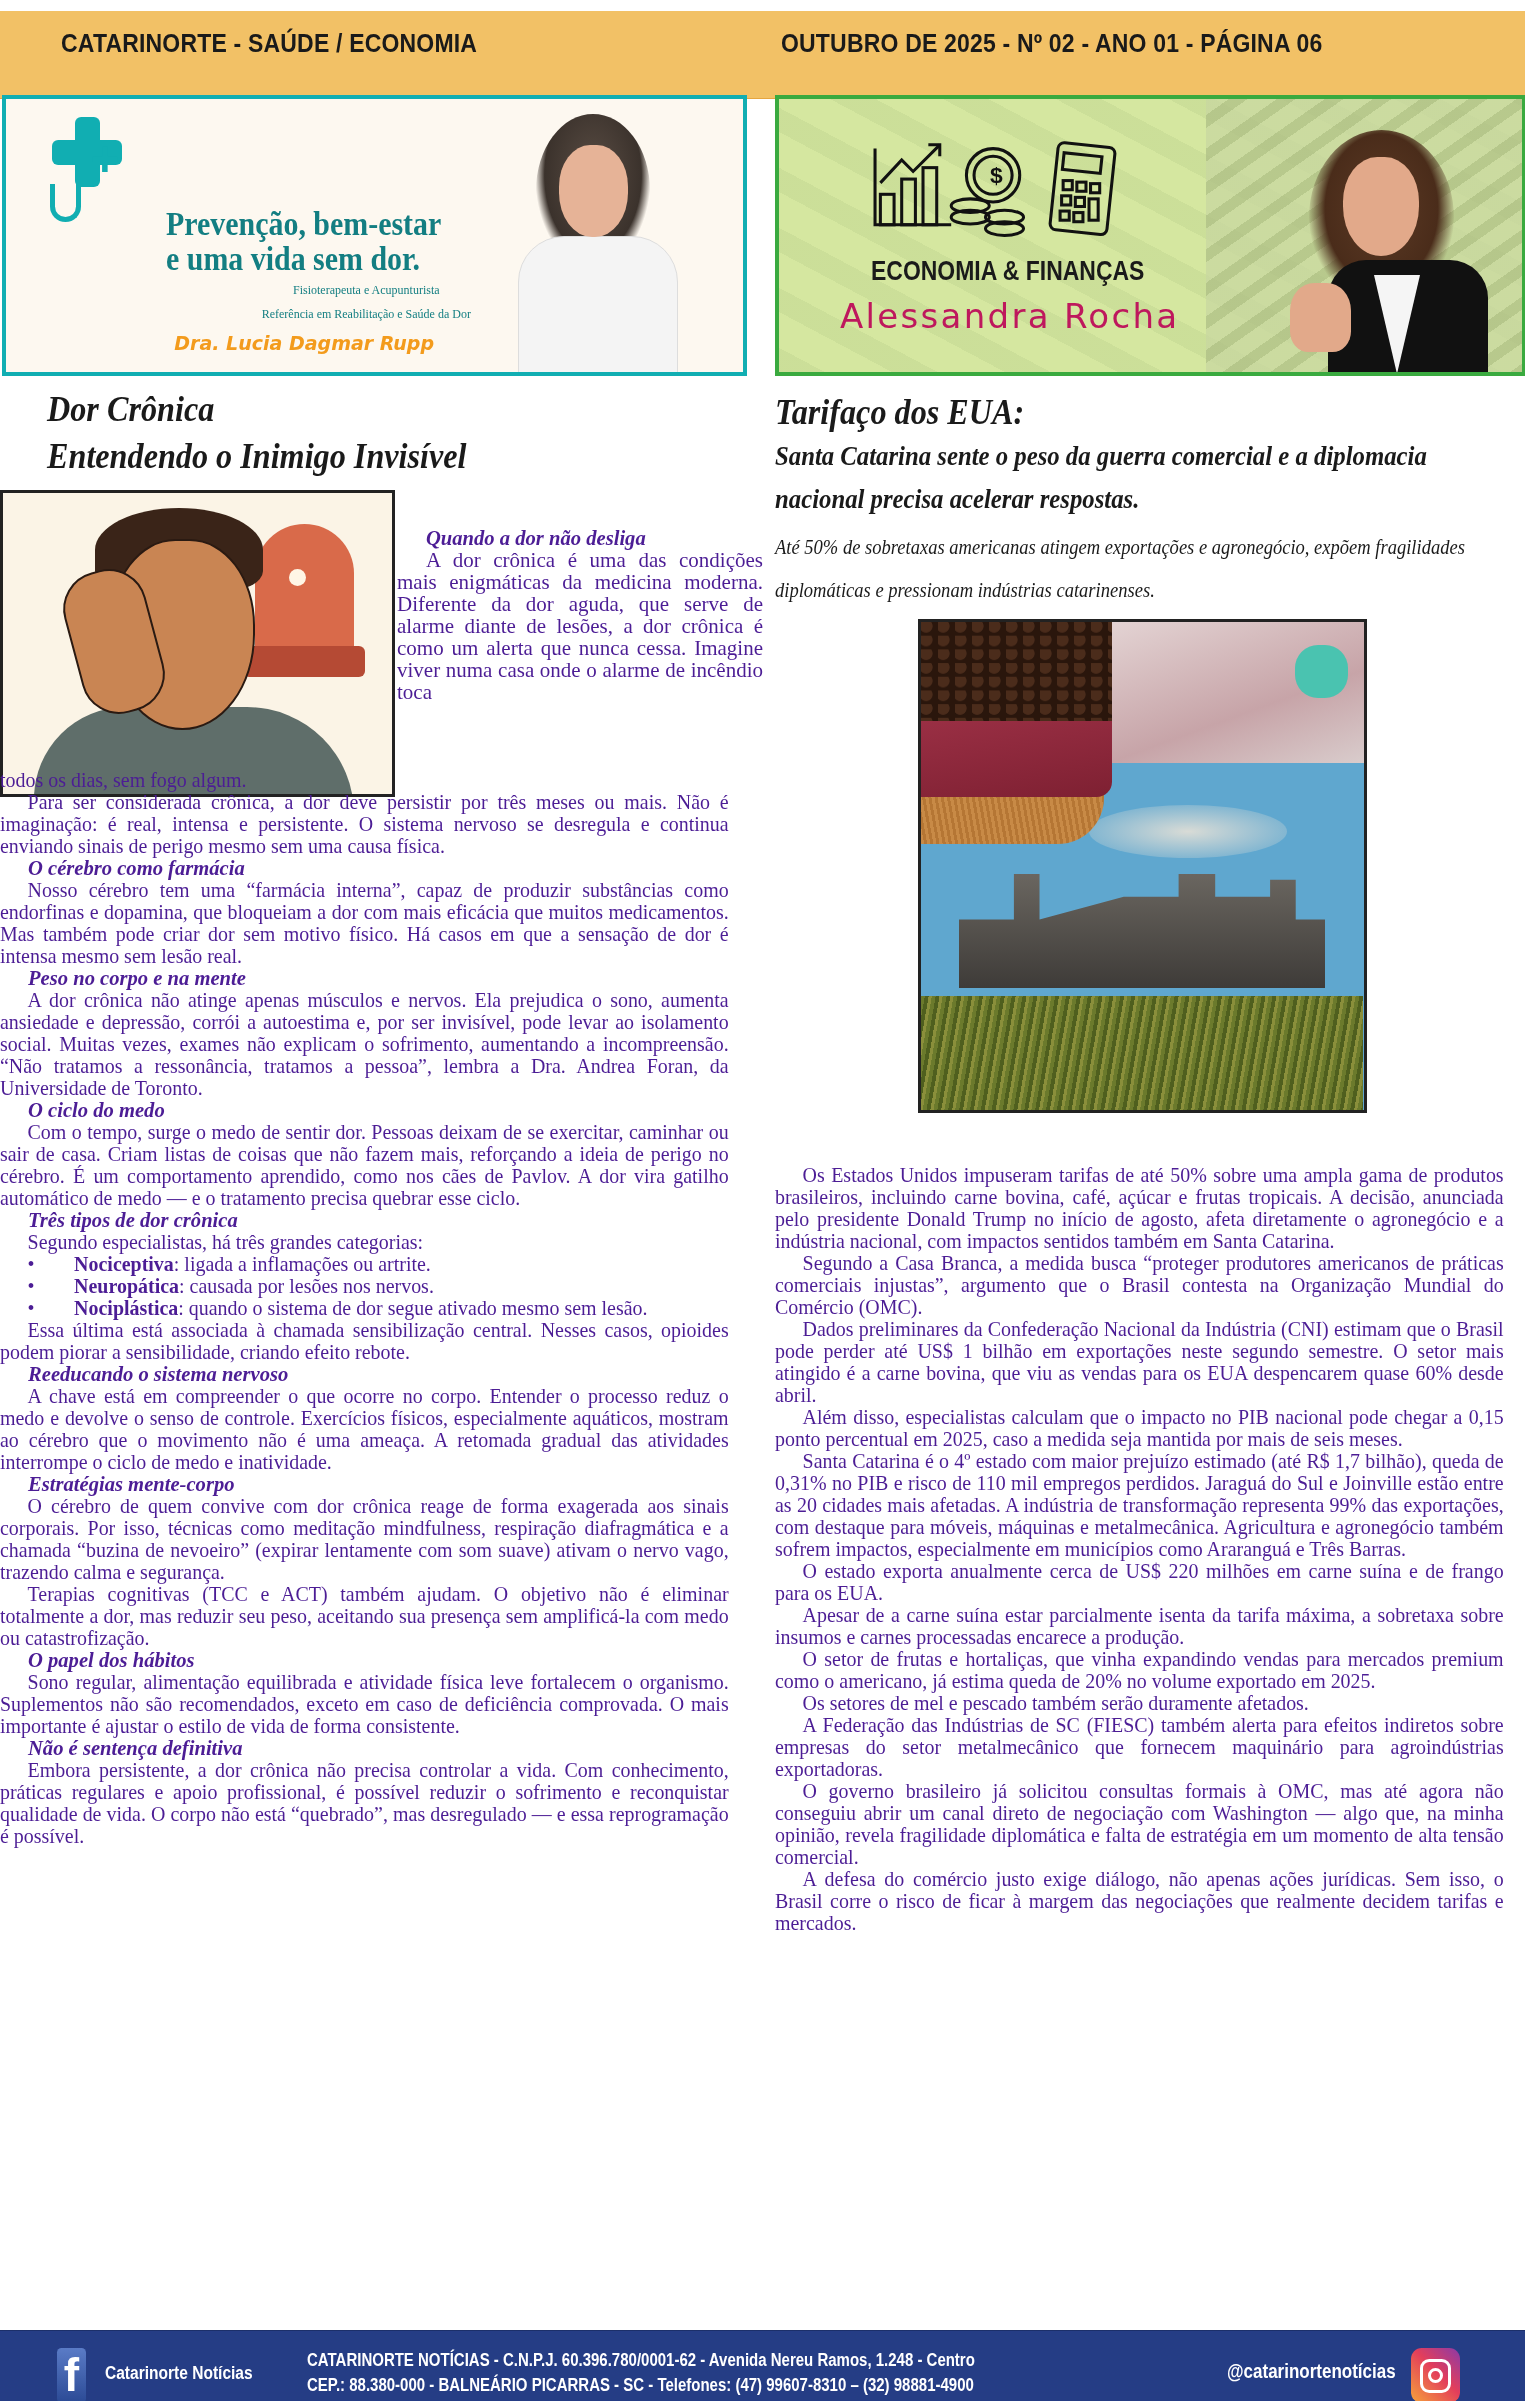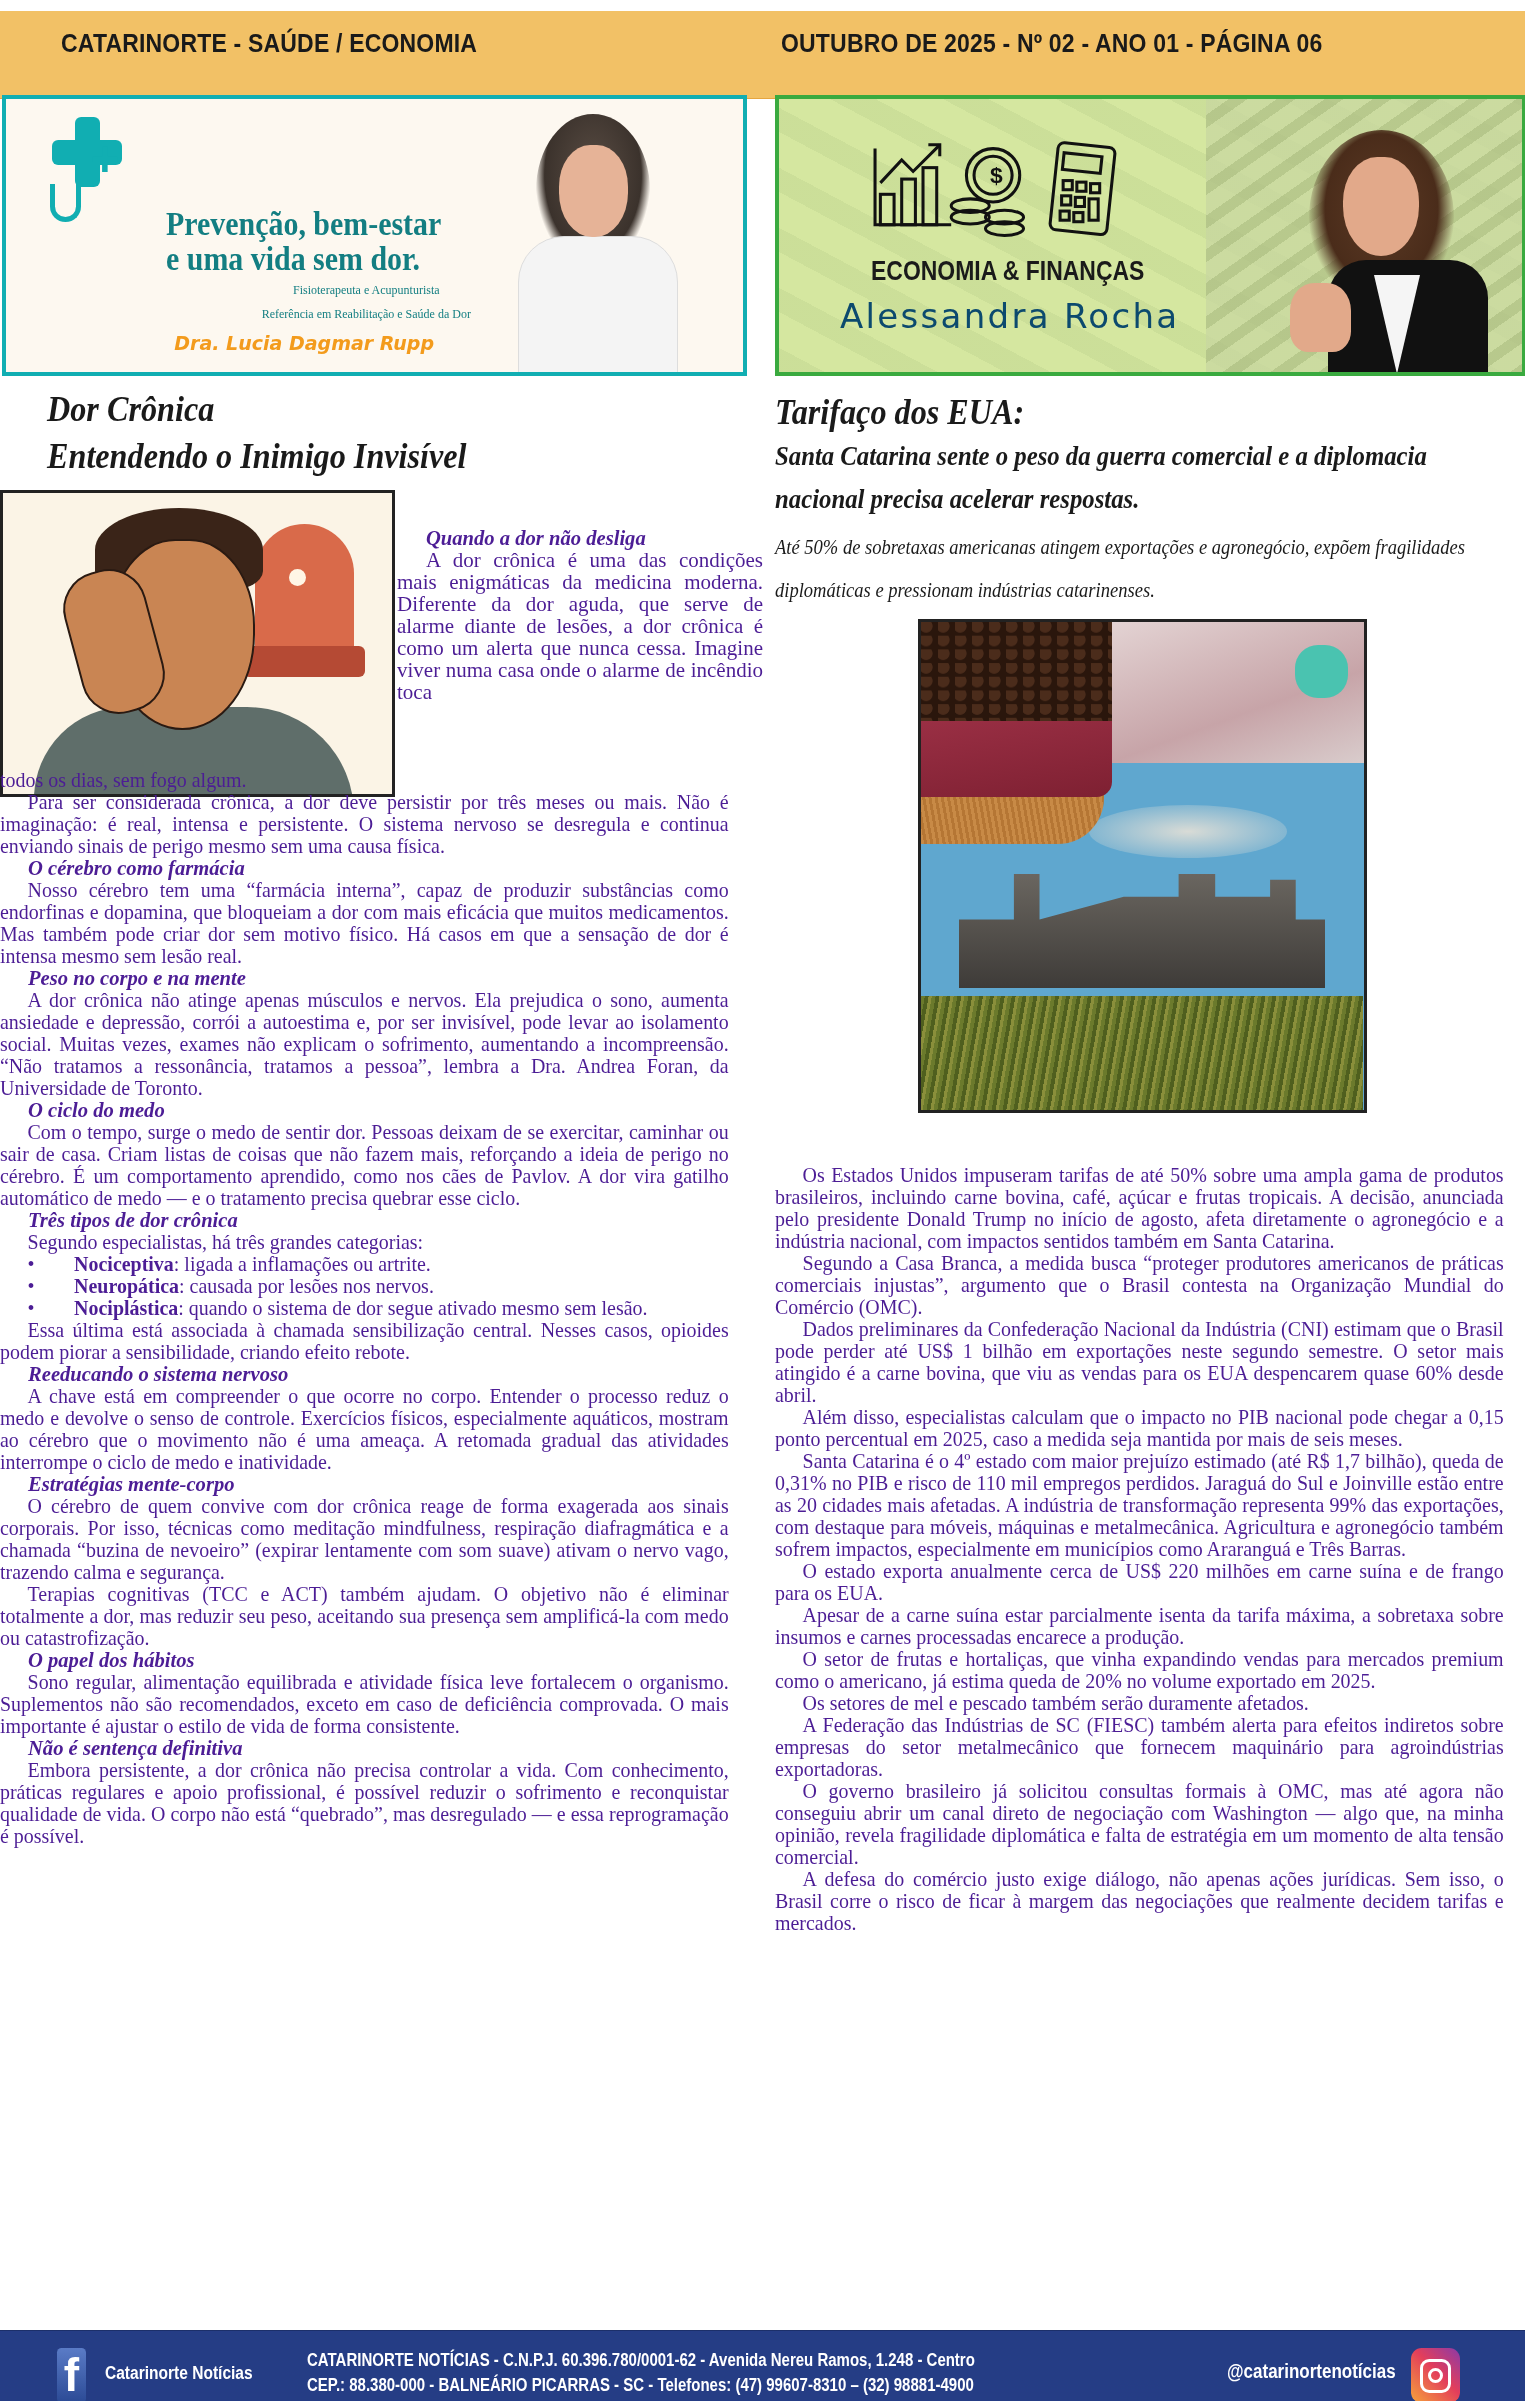--- a/index.html
+++ b/index.html
@@ -28,21 +28,21 @@
   .saude-name { position: absolute; left: 168px; top: 233px; font-family: "DejaVu Sans", sans-serif; font-style: italic; font-weight: bold; font-size: 19px; color: #f39b1c; }
   .saude-photo { position: absolute; left: 496px; top: 15.3px; width: 191px; height: 259px; }
   .saude-photo .hair { position: absolute; left: 34px; top: 0; width: 114px; height: 153px; background: radial-gradient(ellipse at 50% 40%, #5a4d44 0%, #3b322c 60%, rgba(0,0,0,0) 72%); border-radius: 50%; }
   .saude-photo .face { position: absolute; left: 57px; top: 30.5px; width: 69px; height: 92px; background: #e6b397; border-radius: 45% 45% 48% 48%; }
   .saude-photo .coat { position: absolute; left: 15.3px; top: 122px; width: 160px; height: 145px; background: #f4f4f4; border-radius: 46px 46px 0 0; border: 0.8px solid #ddd; }
 
   .eco-bg { position: absolute; inset: 0; background: repeating-linear-gradient(28deg, rgba(120,150,90,0.10) 0 21.4px, rgba(255,255,255,0) 21.4px 53px); }
   .eco-bills { position: absolute; left: 427px; top: 0; width: 320px; height: 275px; background: repeating-linear-gradient(-35deg, #aebf86 0 10.7px, #c8d7a0 10.7px 27.5px); opacity: 0.75; }
   .eco-icons { position: absolute; left: 92px; top: 42px; width: 267px; height: 99px; }
   .eco-heading { position: absolute; left: 92px; top: 156px; font-family: "Liberation Sans", sans-serif; font-weight: bold; font-size: 28px; color: #1a1a1a; transform: scaleX(0.82); transform-origin: left top; }
-  .eco-name { position: absolute; left: 61px; top: 197px; font-family: "DejaVu Sans", sans-serif; font-size: 34px; letter-spacing: 2.3px; color: #0c4a6e; }
+  .eco-name { position: absolute; left: 61px; top: 197px; font-family: "DejaVu Sans", sans-serif; font-size: 34px; letter-spacing: 2.3px; color: #be185d; }
   .eco-photo { position: absolute; left: 511px; top: 30.5px; width: 198px; height: 252px; }
   .eco-photo .hair { position: absolute; left: 19px; top: 0; width: 145px; height: 175px; background: radial-gradient(ellipse at 50% 45%, #5c3a25 0%, #4a2c1a 55%, rgba(0,0,0,0) 72%); border-radius: 50%; }
   .eco-photo .face { position: absolute; left: 53px; top: 27px; width: 76px; height: 99px; background: #e2a98a; border-radius: 45% 45% 50% 50%; }
   .eco-photo .blazer { position: absolute; left: 38px; top: 130px; width: 160px; height: 130px; background: #111; border-radius: 38px 38px 0 0; }
   .eco-photo .lapel { position: absolute; left: 84px; top: 145px; width: 0; height: 0; border-left: 23px solid transparent; border-right: 23px solid transparent; border-top: 99px solid #f5f5f5; }
   .eco-photo .hand { position: absolute; left: 0; top: 153px; width: 61px; height: 69px; background: #e2a98a; border-radius: 40% 40% 30% 30%; }
 
   
   .art-title { position: absolute; font-style: italic; font-weight: bold; color: #1a1a1a; transform: scaleX(0.92); transform-origin: left top; }
   .left-title { left: 47px; top: 386px; font-size: 35px; line-height: 47px; }

